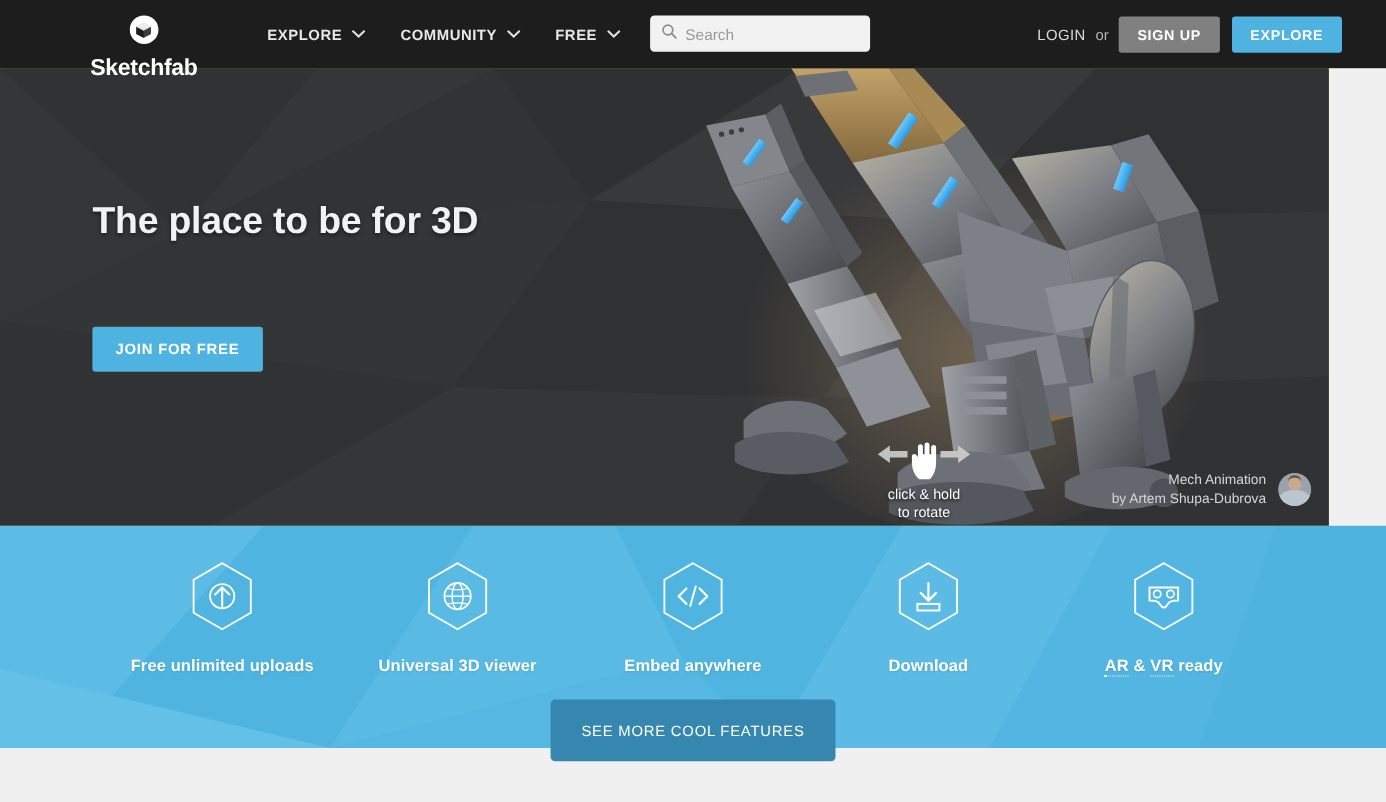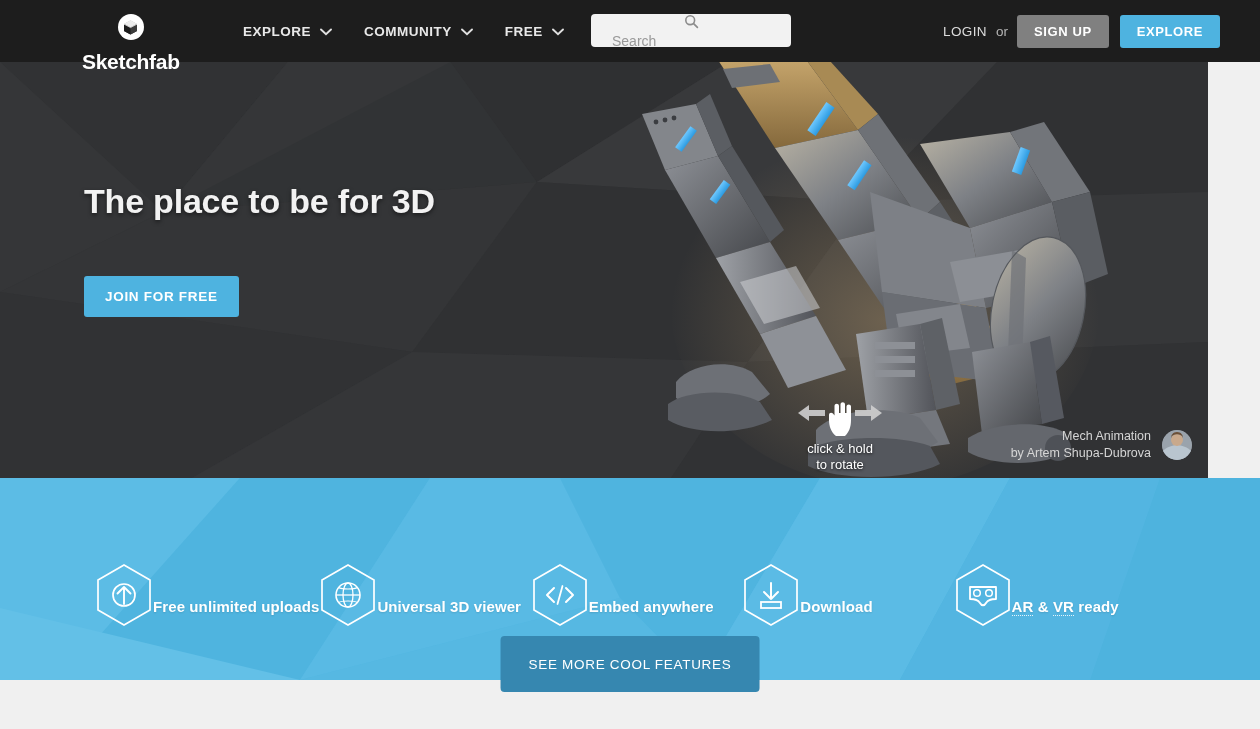--- a/index.html
+++ b/index.html
@@ -60,21 +60,20 @@
   .chev { display: block; }
 
   .search-box {
     position: absolute; left: 591px; top: 14px;
     width: 200px; height: 33px;
     background: #f2f2f2;
     border-radius: 4px;
     display: flex; align-items: center;
     padding: 0 10px;
     cursor: text;
-    flex-direction: column;
   }
   .search-input {
     border: 0; outline: 0; background: transparent;
     font-family: "Liberation Sans", sans-serif;
     font-size: 14px; color: #555;
     width: 165px; margin-left: 7px;
   }
   .search-input::placeholder { color: #999; }
 
   .auth { position: absolute; right: 40px; top: 0; height: 62px; display: flex; align-items: center; }
@@ -119,21 +118,21 @@
     white-space: nowrap;
   }
   .hero-sub {
     color: #e2e2e2;
     font-size: 16.5px;
     margin-top: 20px;
     text-shadow: 0 1px 3px rgba(0,0,0,.5);
     white-space: nowrap;
   }
   .btn-join {
-    margin-top: 55px;
+    margin-top: 76px;
     display: inline-block;
     background: #4eb3e0; color: #fff;
     font-size: 13.5px; font-weight: bold; letter-spacing: 0.7px;
     padding: 13px 21px; border: 0; border-radius: 3px;
     cursor: pointer; white-space: nowrap;
     font-family: "Liberation Sans", sans-serif;
   }
 
   .model-stage {
     position: absolute; left: 620px; top: -10px;
@@ -183,21 +182,21 @@
   .feat-poly { position: absolute; inset: 0; width: 100%; height: 100%; }
 
   .feat-row {
     position: absolute; top: 0; left: 0;
     width: 1260px; height: 202px;
     display: flex; z-index: 4;
     padding: 0 95px;
   }
   .feat {
     flex: 1 1 0;
-    display: flex; flex-direction: row; align-items: center;
+    display: flex; flex-direction: column; align-items: center;
     padding-top: 32px;
     cursor: pointer;
   }
   .feat-icon { width: 58px; height: 64px; }
   .feat-label {
     margin-top: 23px;
     color: #ffffff;
     font-size: 15px;
     font-weight: bold;
     letter-spacing: 0.1px;

